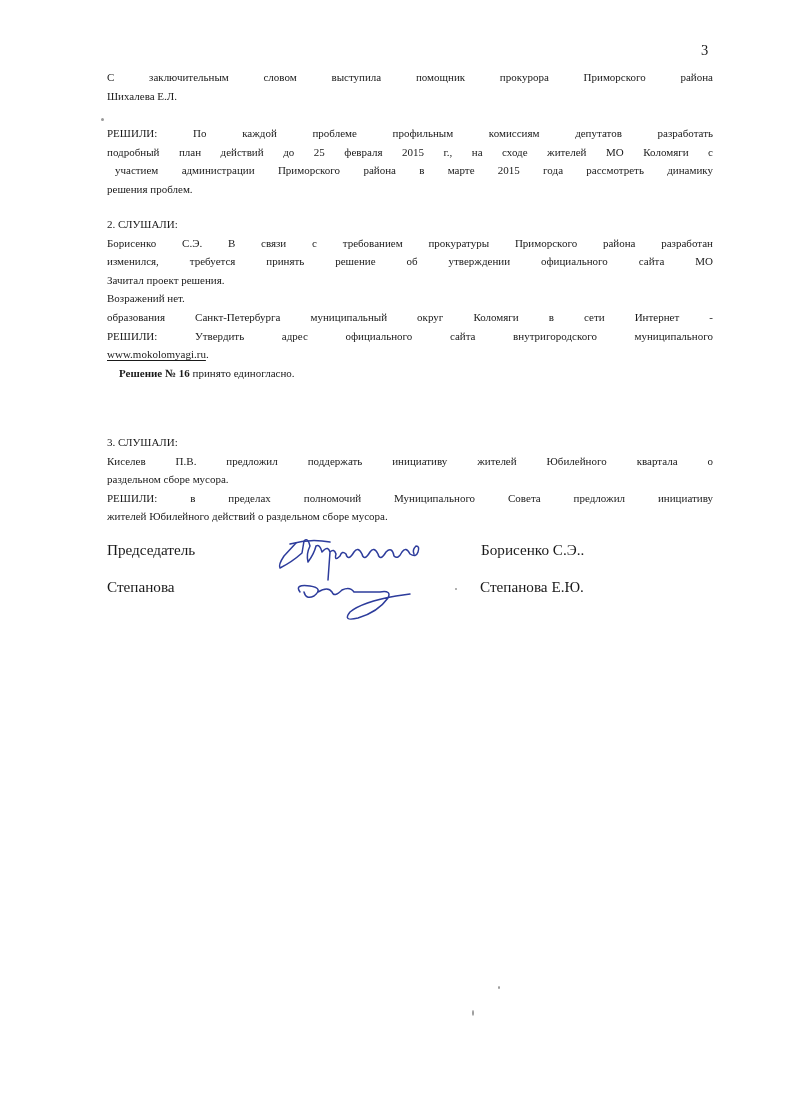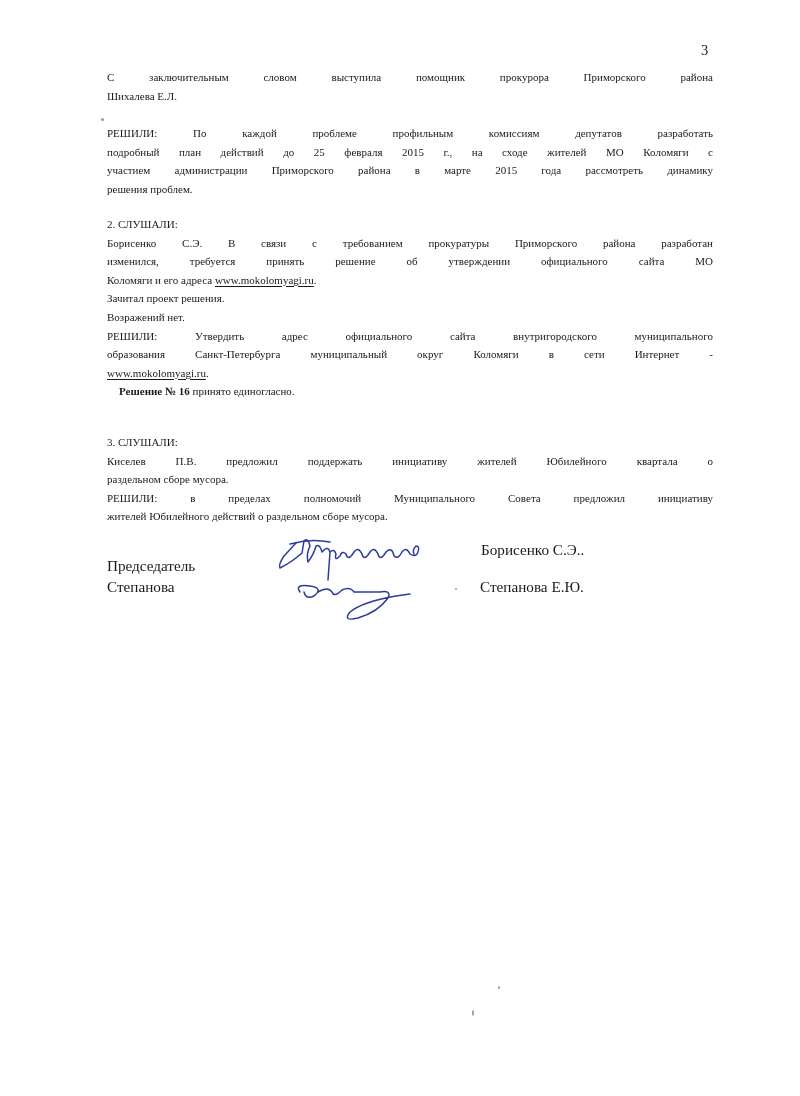--- a/index.html
+++ b/index.html
@@ -25,46 +25,45 @@
 <div class="page-num">3</div>
 
 <div class="block" style="top:68px;">
   <span class="line jl" style="white-space: normal; text-align-last: justify; text-align: justify;">С заключительным словом выступила помощник прокурора Приморского района</span>
   <span class="line">Шихалева Е.Л.</span>
 </div>
 
 <div class="block" style="top:124px;">
   <span class="line jl" style="white-space: normal; text-align-last: justify; text-align: justify;">РЕШИЛИ: По каждой проблеме профильным комиссиям депутатов разработать</span>
   <span class="line jl" style="white-space: normal; text-align-last: justify; text-align: justify;">подробный план действий до 25 февраля 2015 г., на сходе жителей МО Коломяги с</span>
-  <span class="line jl" style="white-space: normal; text-align-last: justify; text-align: justify;">участием администрации Приморского района в марте 2015 года рассмотреть динамику</span>
+  <span class="line jl" style="white-space: normal; text-align-last: justify; text-align: justify; margin-left: 8px;">участием администрации Приморского района в марте 2015 года рассмотреть динамику</span>
   <span class="line">решения проблем.</span>
 </div>
 
 <div class="block" style="top:215px;">
   <span class="line">2. СЛУШАЛИ:</span>
   <span class="line jl" style="white-space: normal; text-align-last: justify; text-align: justify;">Борисенко С.Э. В связи с требованием прокуратуры Приморского района разработан</span>
   <span class="line jl" style="white-space: normal; text-align-last: justify; text-align: justify;">изменился, требуется принять решение об утверждении официального сайта МО</span>
-  <span class="line"><span>Коломяги и его адреса </span><span class="link">www.mokolomyagi.ru</span><span>.</span></span>
   <span class="line">Зачитал проект решения.</span>
   <span class="line">Возражений нет.</span>
+  <span class="line jl" style="white-space: normal; text-align-last: justify; text-align: justify;">образования Санкт-Петербурга муниципальный округ Коломяги в сети Интернет -</span>
   <span class="line jl" style="white-space: normal; text-align-last: justify; text-align: justify;">РЕШИЛИ: Утвердить адрес официального сайта внутригородского муниципального</span>
-  <span class="line jl" style="white-space: normal; text-align-last: justify; text-align: justify;">образования Санкт-Петербурга муниципальный округ Коломяги в сети Интернет -</span>
   <span class="line"><span class="link">www.mokolomyagi.ru</span><span>.</span></span>
   <span class="line"><b>Решение № 16</b><span> принято единогласно.</span></span>
 </div>
 
 <div class="block" style="top:433px;">
   <span class="line">3. СЛУШАЛИ:</span>
   <span class="line jl" style="white-space: normal; text-align-last: justify; text-align: justify;">Киселев П.В. предложил  поддержать инициативу жителей Юбилейного квартала о</span>
   <span class="line">раздельном сборе мусора.</span>
   <span class="line jl" style="white-space: normal; text-align-last: justify; text-align: justify;">РЕШИЛИ: в пределах полномочий Муниципального Совета предложил инициативу</span>
   <span class="line">жителей Юбилейного действий о раздельном сборе мусора.</span>
 </div>
 
-<div class="sig-label" style="left:107px; top:541px;margin-top:16px;">Председатель</div>
+<div class="sig-label" style="left:107px; top:541px;">Председатель</div>
 <div class="sig-label" style="left:481px; top:541px;">Борисенко С.Э..</div>
 <div class="sig-label" style="left:107px; top:578px;">Степанова</div>
 <div class="sig-label" style="left:480px; top:578px;">Степанова Е.Ю.</div>
 
 <svg class="signature" viewBox="0 0 210 90">
   <g id="sig-ink" fill="none" stroke="#2d3c9c" stroke-width="1.5" stroke-linecap="round" stroke-linejoin="round">
 
     <path d="M26 11 L14 24 Q8 33 10 36 Q22 30 32 21 L34 9 Q38 5 40 14 Q36 22 38 30 Q44 22 46 14 Q50 12 52 20 L54 18 Q58 14 60 20 L58 48 M60 20 Q64 16 66 22 Q64 30 70 24 Q72 18 76 22 Q78 30 84 20 Q88 14 92 22 Q94 30 100 20 Q104 14 108 22 Q110 30 116 20 Q122 14 124 24 Q128 28 132 20 Q136 14 140 22 Q146 26 148 20 Q150 14 146 14 Q142 18 144 22"></path>
     <path d="M20 12 Q40 6 60 10"></path>
 

